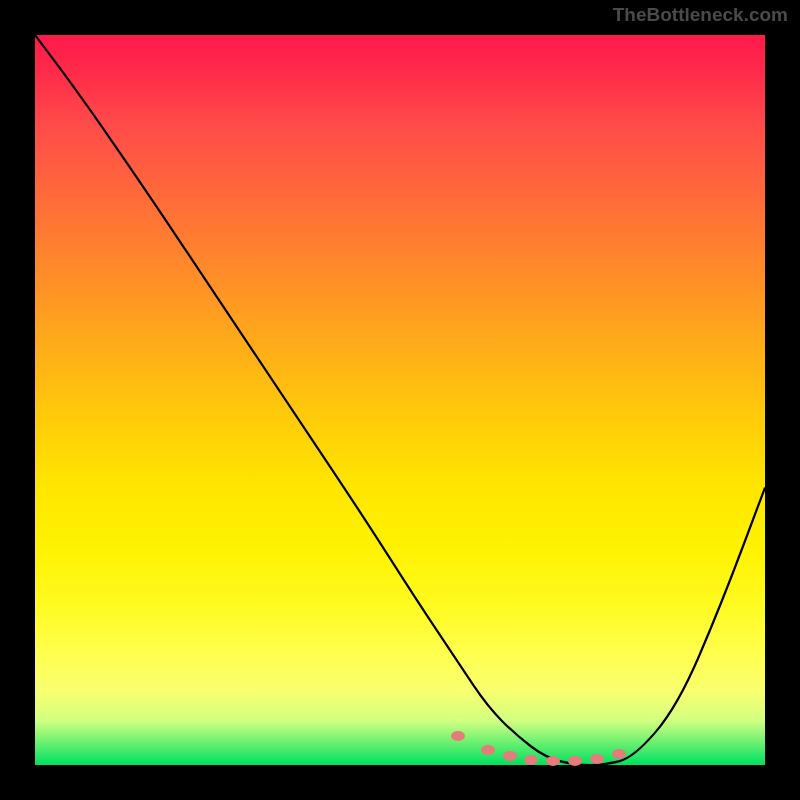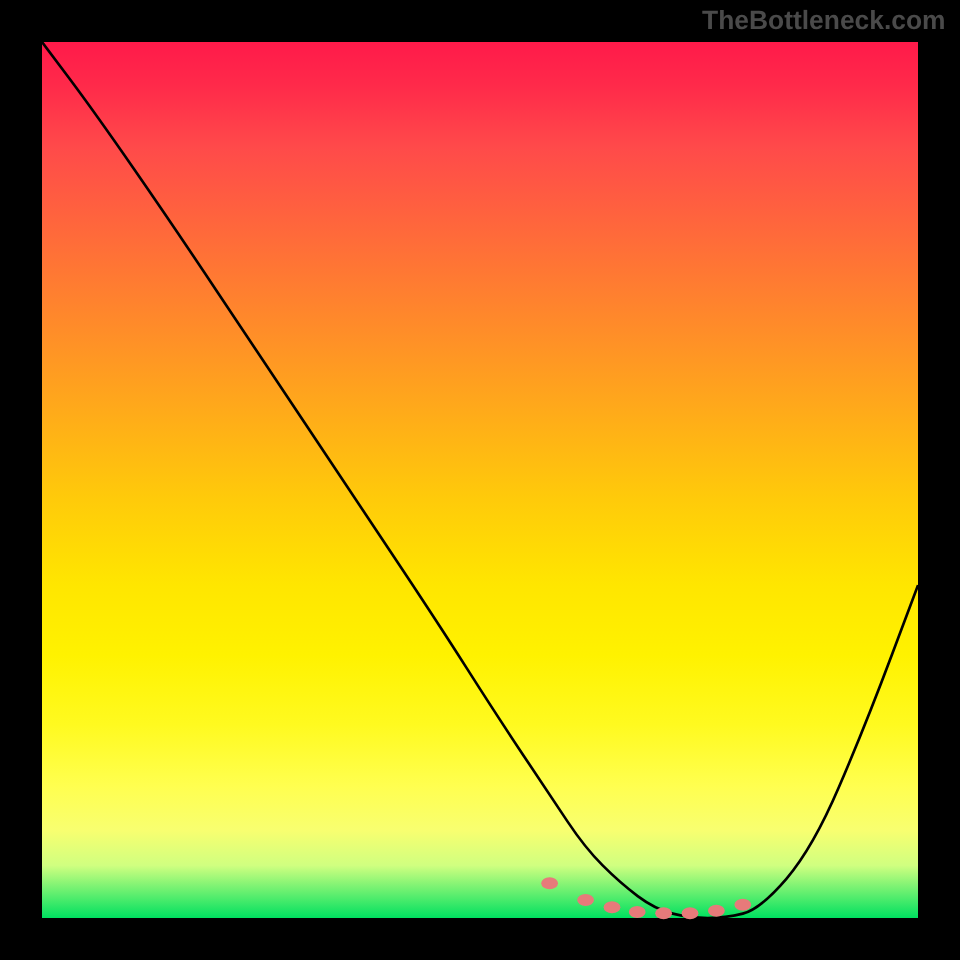--- a/index.html
+++ b/index.html
@@ -9,21 +9,21 @@
     background: #000;
     position: relative;
     font-family: Arial, sans-serif;
     overflow: hidden;
   }
   .watermark {
     position: absolute;
     top: 4px;
     right: 12px;
     color: #4a4a4a;
-    font-size: 22px;
+    font-size: 19px;
     font-weight: bold;
     z-index: 10;
   }
   .plot-area {
     position: absolute;
     left: 35px;
     top: 35px;
     width: 730px;
     height: 730px;
   }

